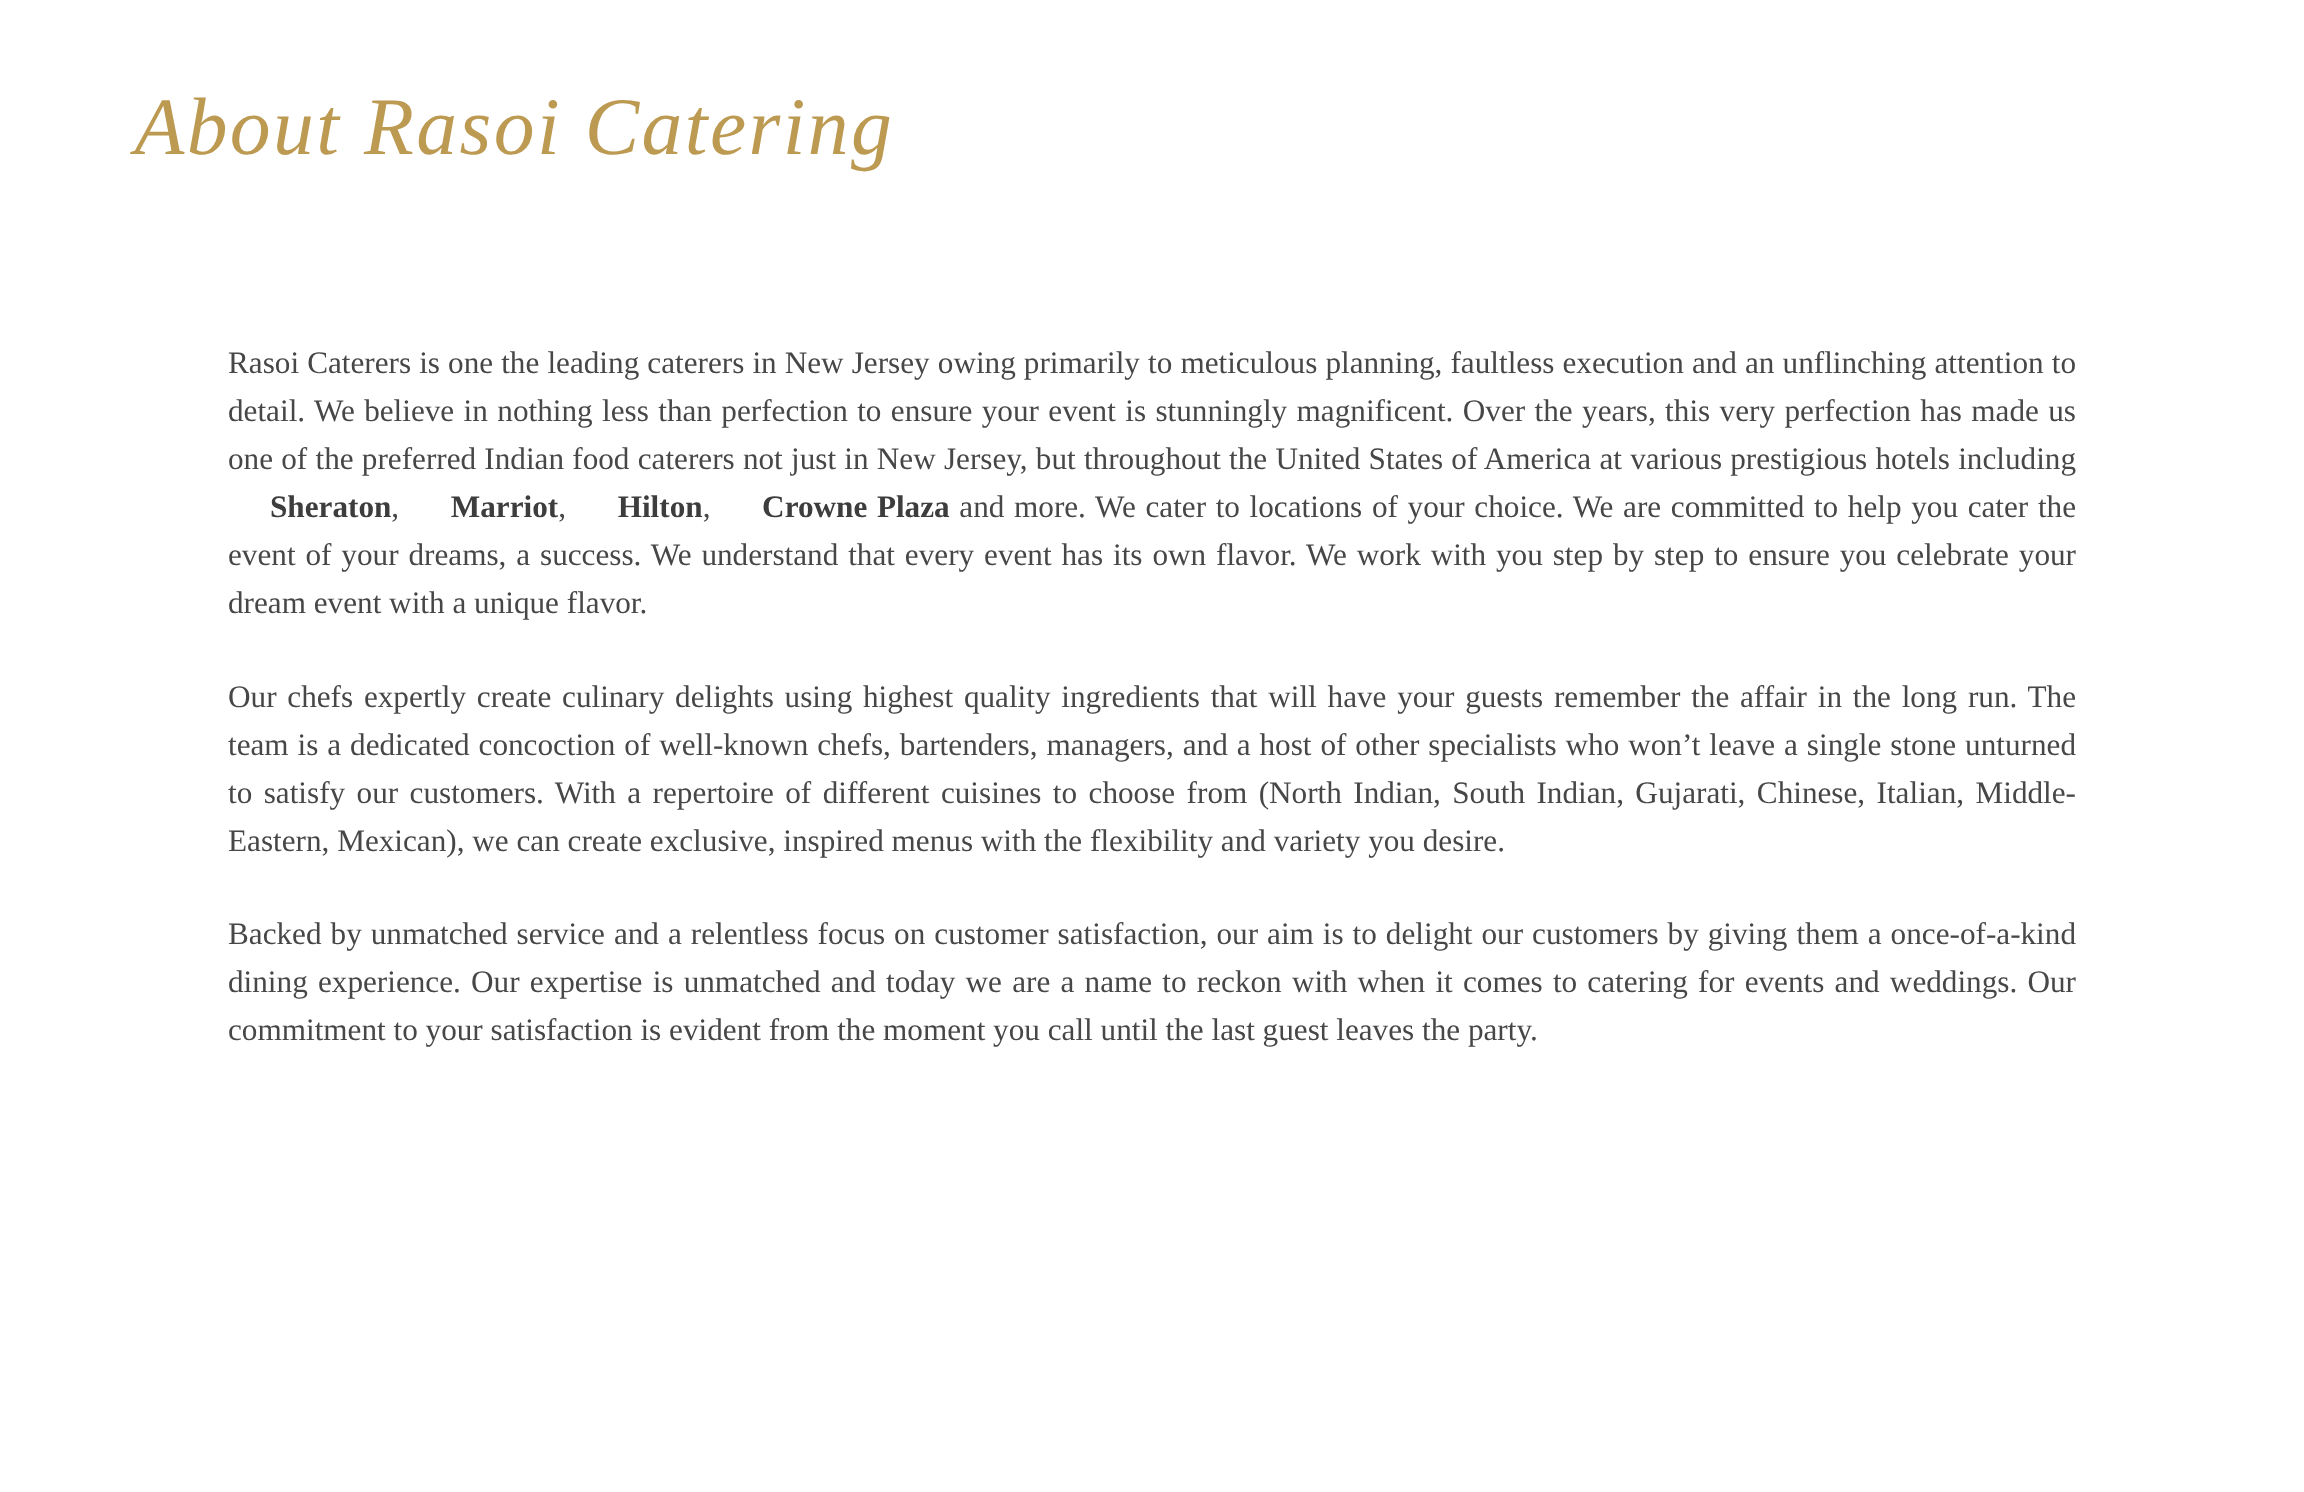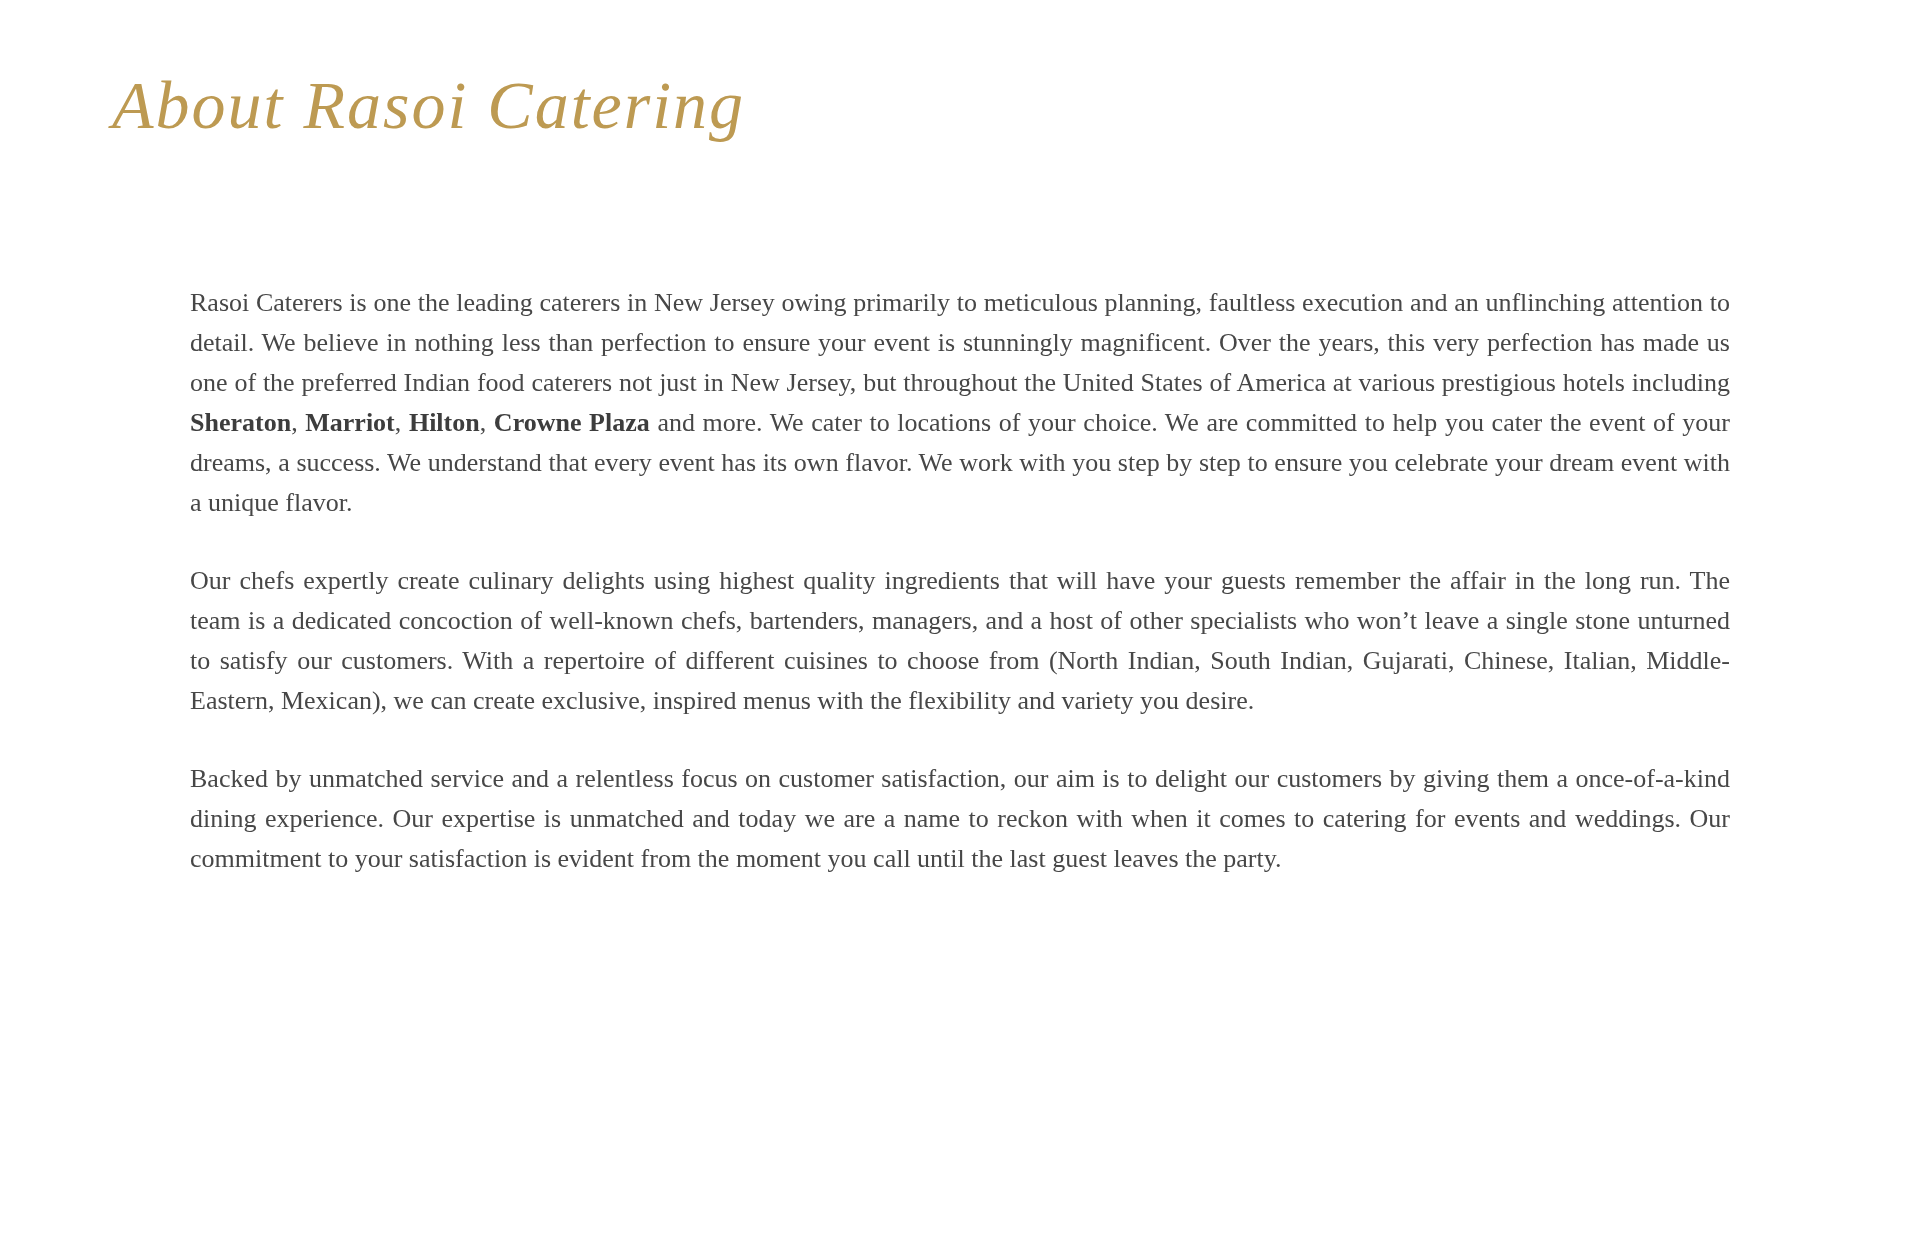--- a/index.html
+++ b/index.html
@@ -29,21 +29,21 @@
     left: 190px;
     top: 283px;
     width: 1540px;
     font-size: 26px;
     line-height: 40px;
     color: #474747;
     text-align: justify;
   }
   .content p { margin-bottom: 38px; }
   .content p:last-child { margin-bottom: 0; margin-top: 24px; }
-  .content b { font-weight: bold; color: #3d3d3d; }
+  .content b { font-weight: bold; color: #3d3d3d; margin-left: 35px; }
   .footer-rule {
     position: absolute;
     left: 107px;
     top: 1111px;
     width: 1703px;
     height: 3px;
     background: #b4a47f;
   }
   .ornament-row {
     position: absolute;

